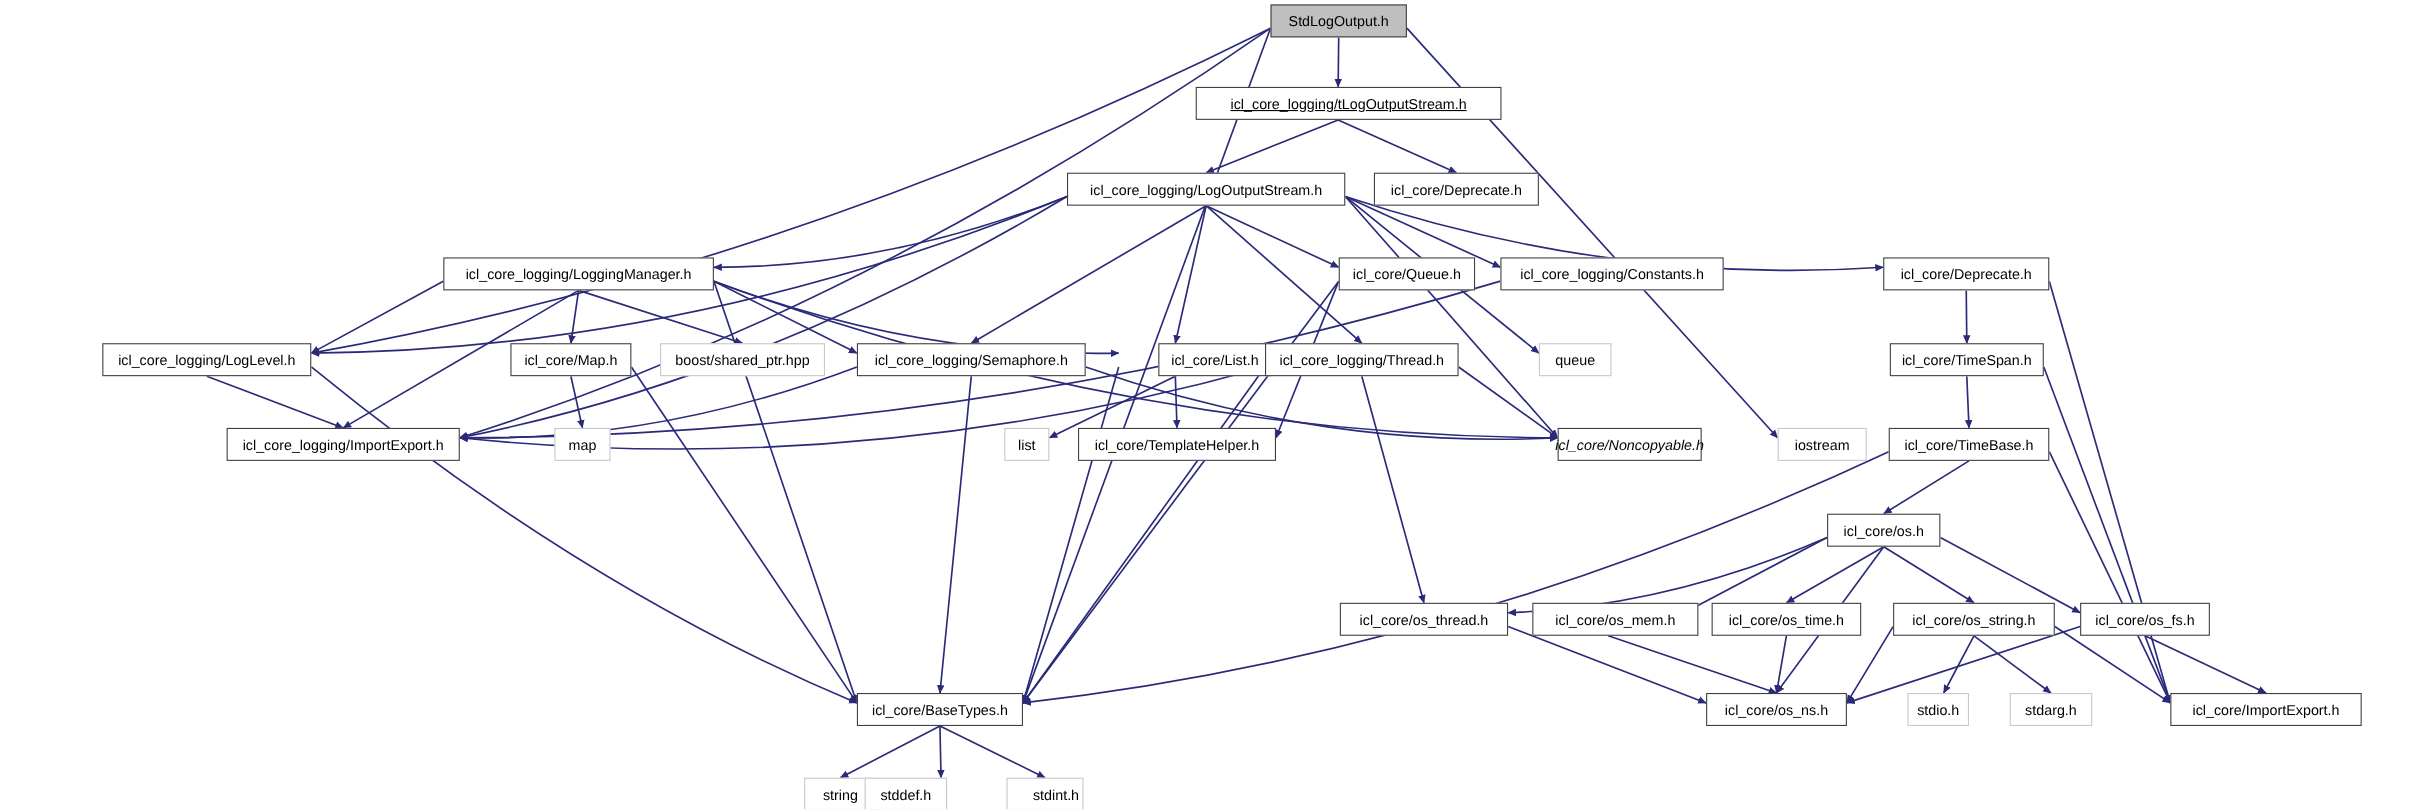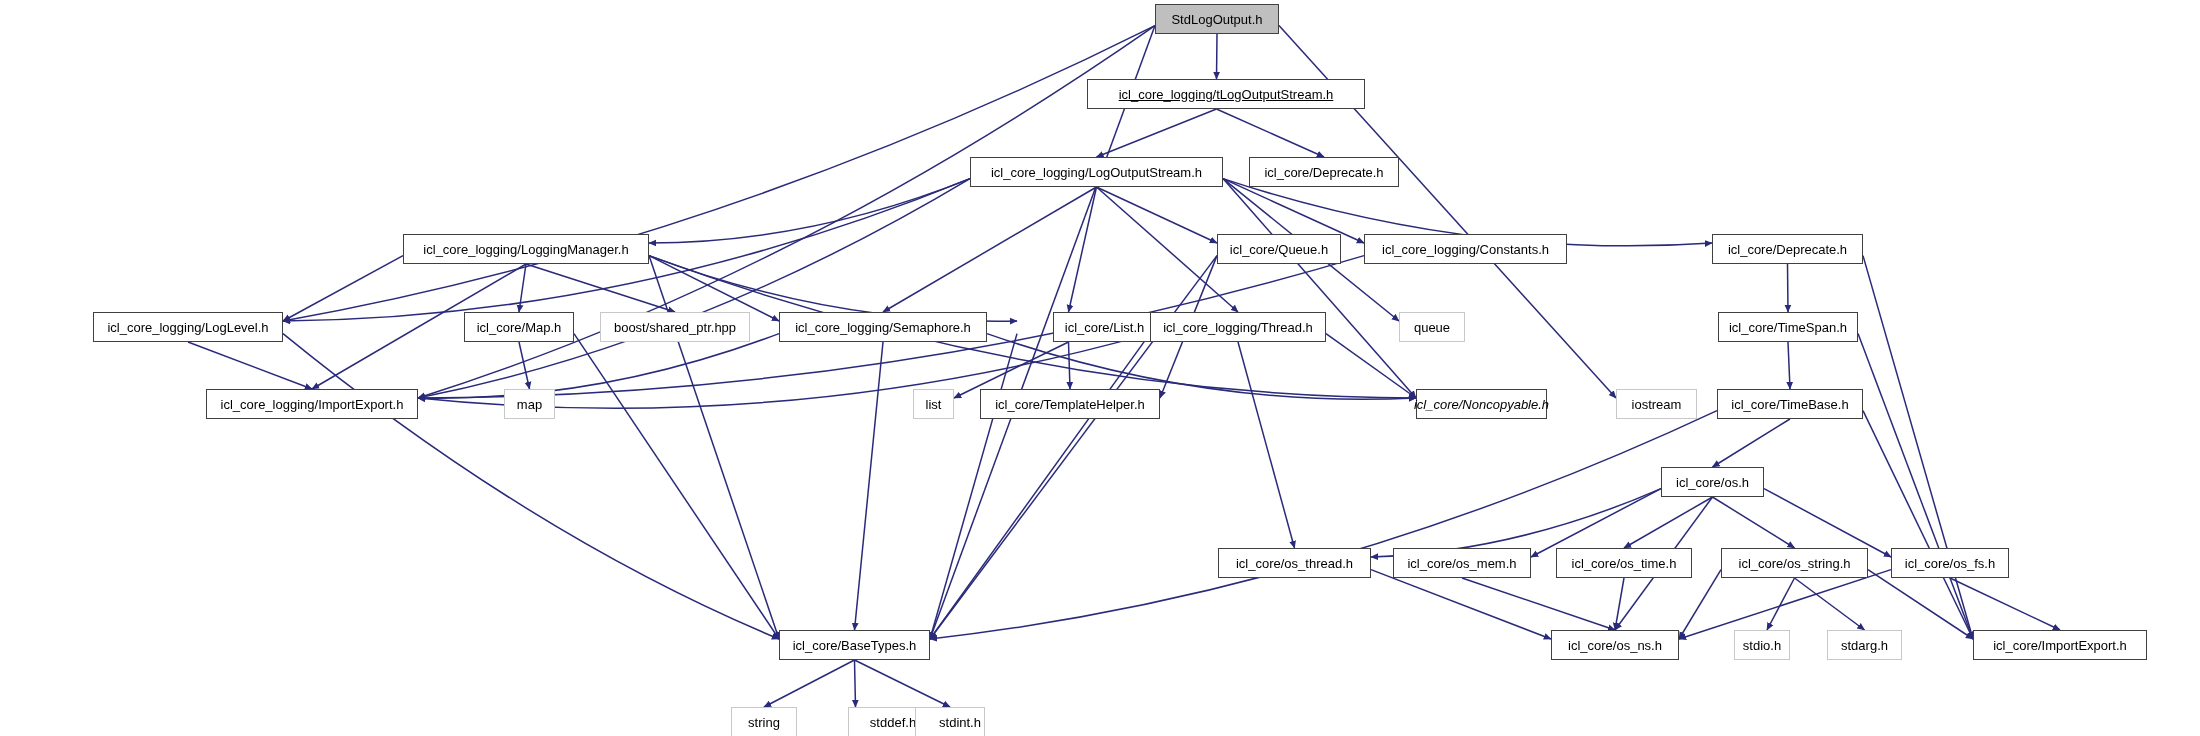--- a/index.html
+++ b/index.html
@@ -202,21 +202,21 @@
       </div>
       <div class="node" style="left: 1717px; top: 389px; width: 146px;">
         <span class="lbl">icl_core/TimeBase.h</span>
       </div>
       <div class="node" style="left: 1661px; top: 467px; width: 103px;">
         <span class="lbl">icl_core/os.h</span>
       </div>
       <div class="node" style="left: 1218px; top: 548px; width: 153px;">
         <span class="lbl">icl_core/os_thread.h</span>
       </div>
-      <div class="node" style="left: 1393px; top: 548px; width: 138px;">
+      <div class="node" style="left: 1393px; top: 548px; width: 151px;">
         <span class="lbl">icl_core/os_mem.h</span>
       </div>
       <div class="node" style="left: 1556px; top: 548px; width: 136px;">
         <span class="lbl">icl_core/os_time.h</span>
       </div>
       <div class="node" style="left: 1721px; top: 548px; width: 147px;">
         <span class="lbl">icl_core/os_string.h</span>
       </div>
       <div class="node" style="left: 1891px; top: 548px; width: 118px;">
         <span class="lbl">icl_core/os_fs.h</span>
@@ -232,20 +232,20 @@
       </div>
       <div class="node sys" style="left: 1827px; top: 630px; width: 75px;">
         <span class="lbl">stdarg.h</span>
       </div>
       <div class="node" style="left: 1973px; top: 630px; width: 174px;">
         <span class="lbl">icl_core/ImportExport.h</span>
       </div>
       <div class="node sys" style="left: 731px; top: 707px; width: 66px;">
         <span class="lbl">string</span>
       </div>
-      <div class="node sys" style="left: 848px; top: 707px; width: 90px;">
+      <div class="node sys" style="left: 786px; top: 707px; width: 75px;">
         <span class="lbl">stddef.h</span>
       </div>
       <div class="node sys" style="left: 915px; top: 707px; width: 70px; padding-left: 20px;">
         <span class="lbl">stdint.h</span>
       </div>
     </div>
 </div>
 
 </body></html>

